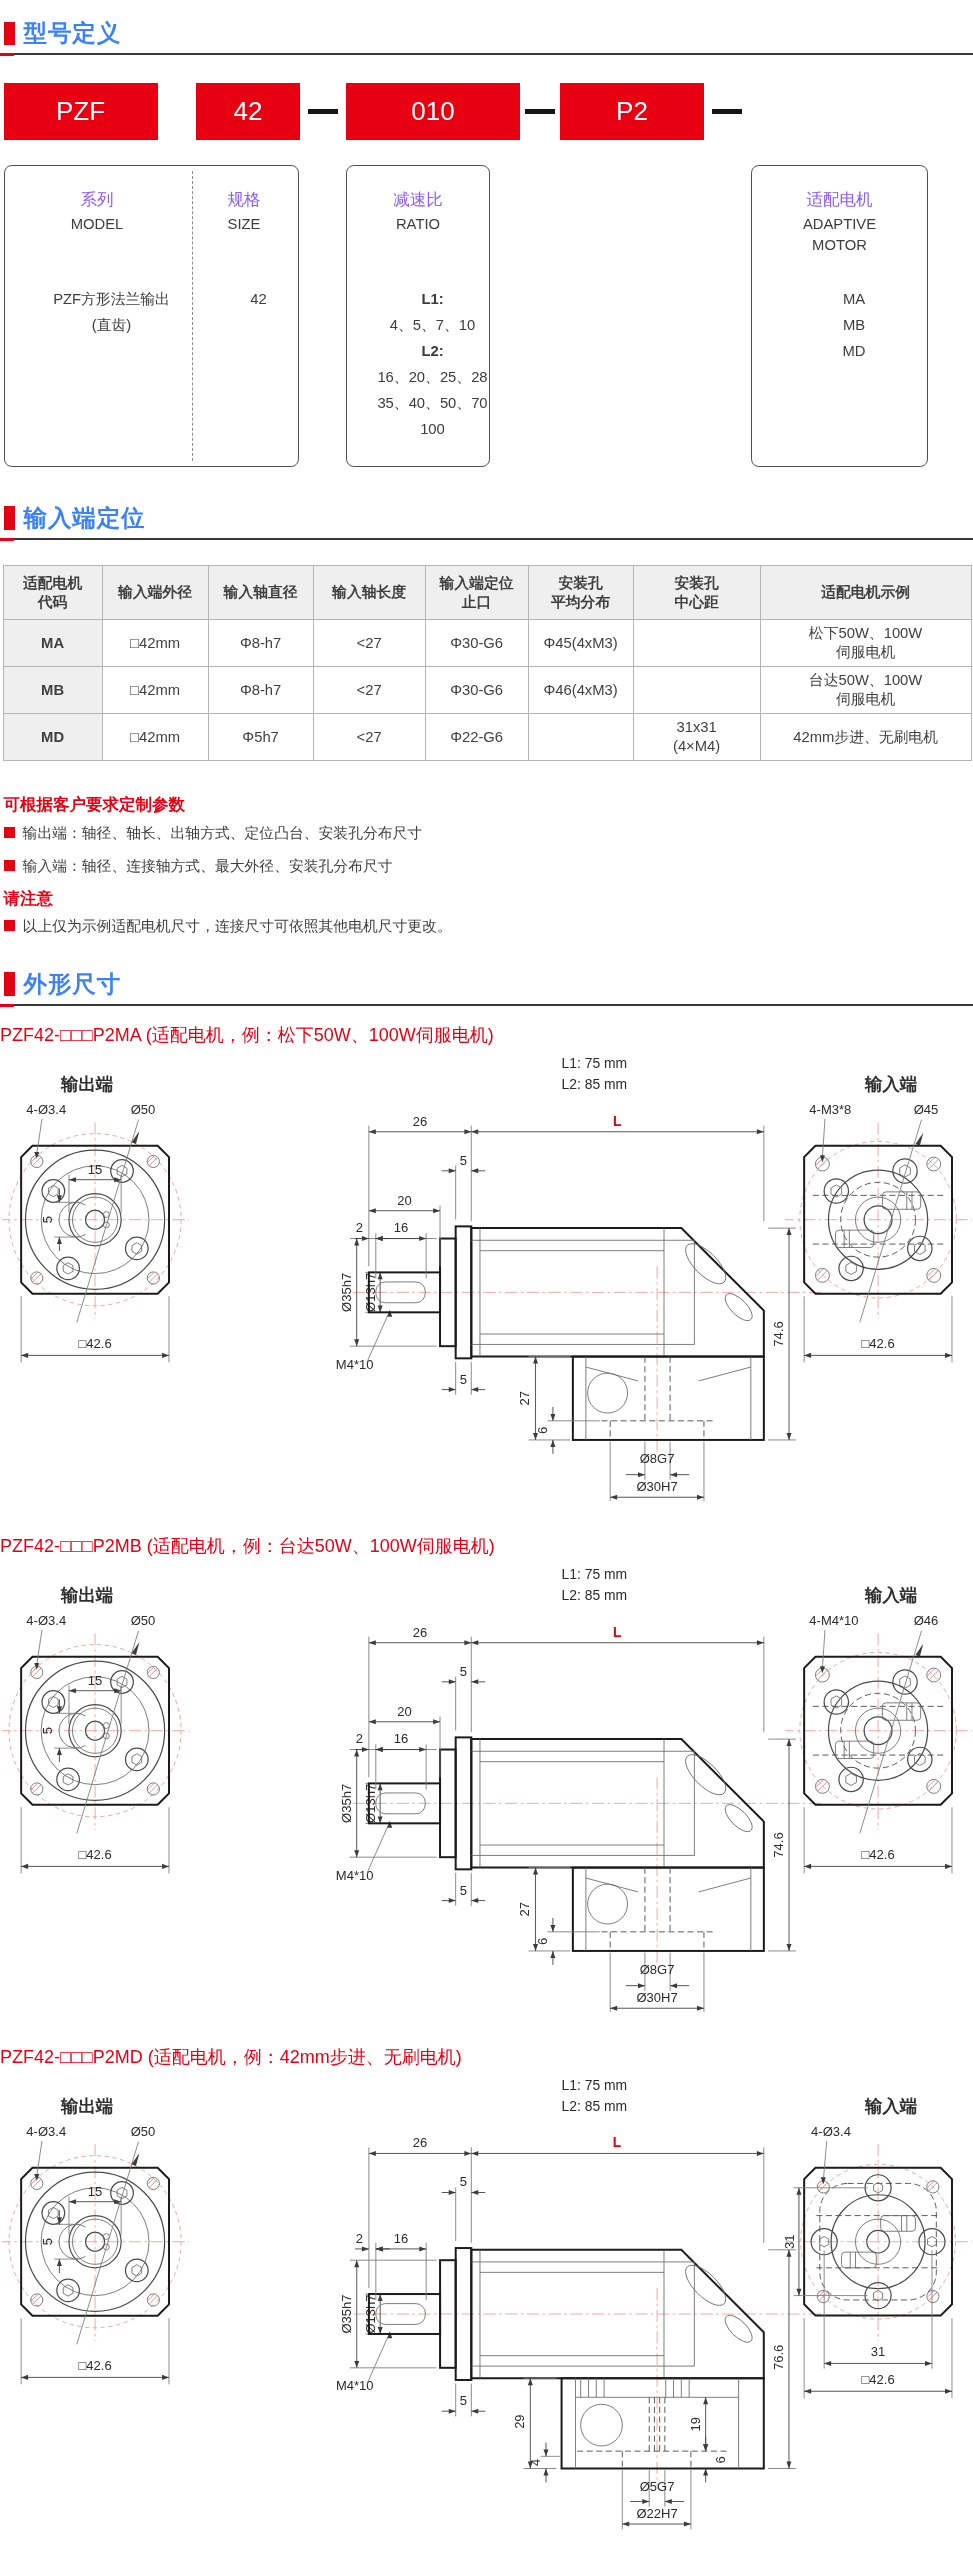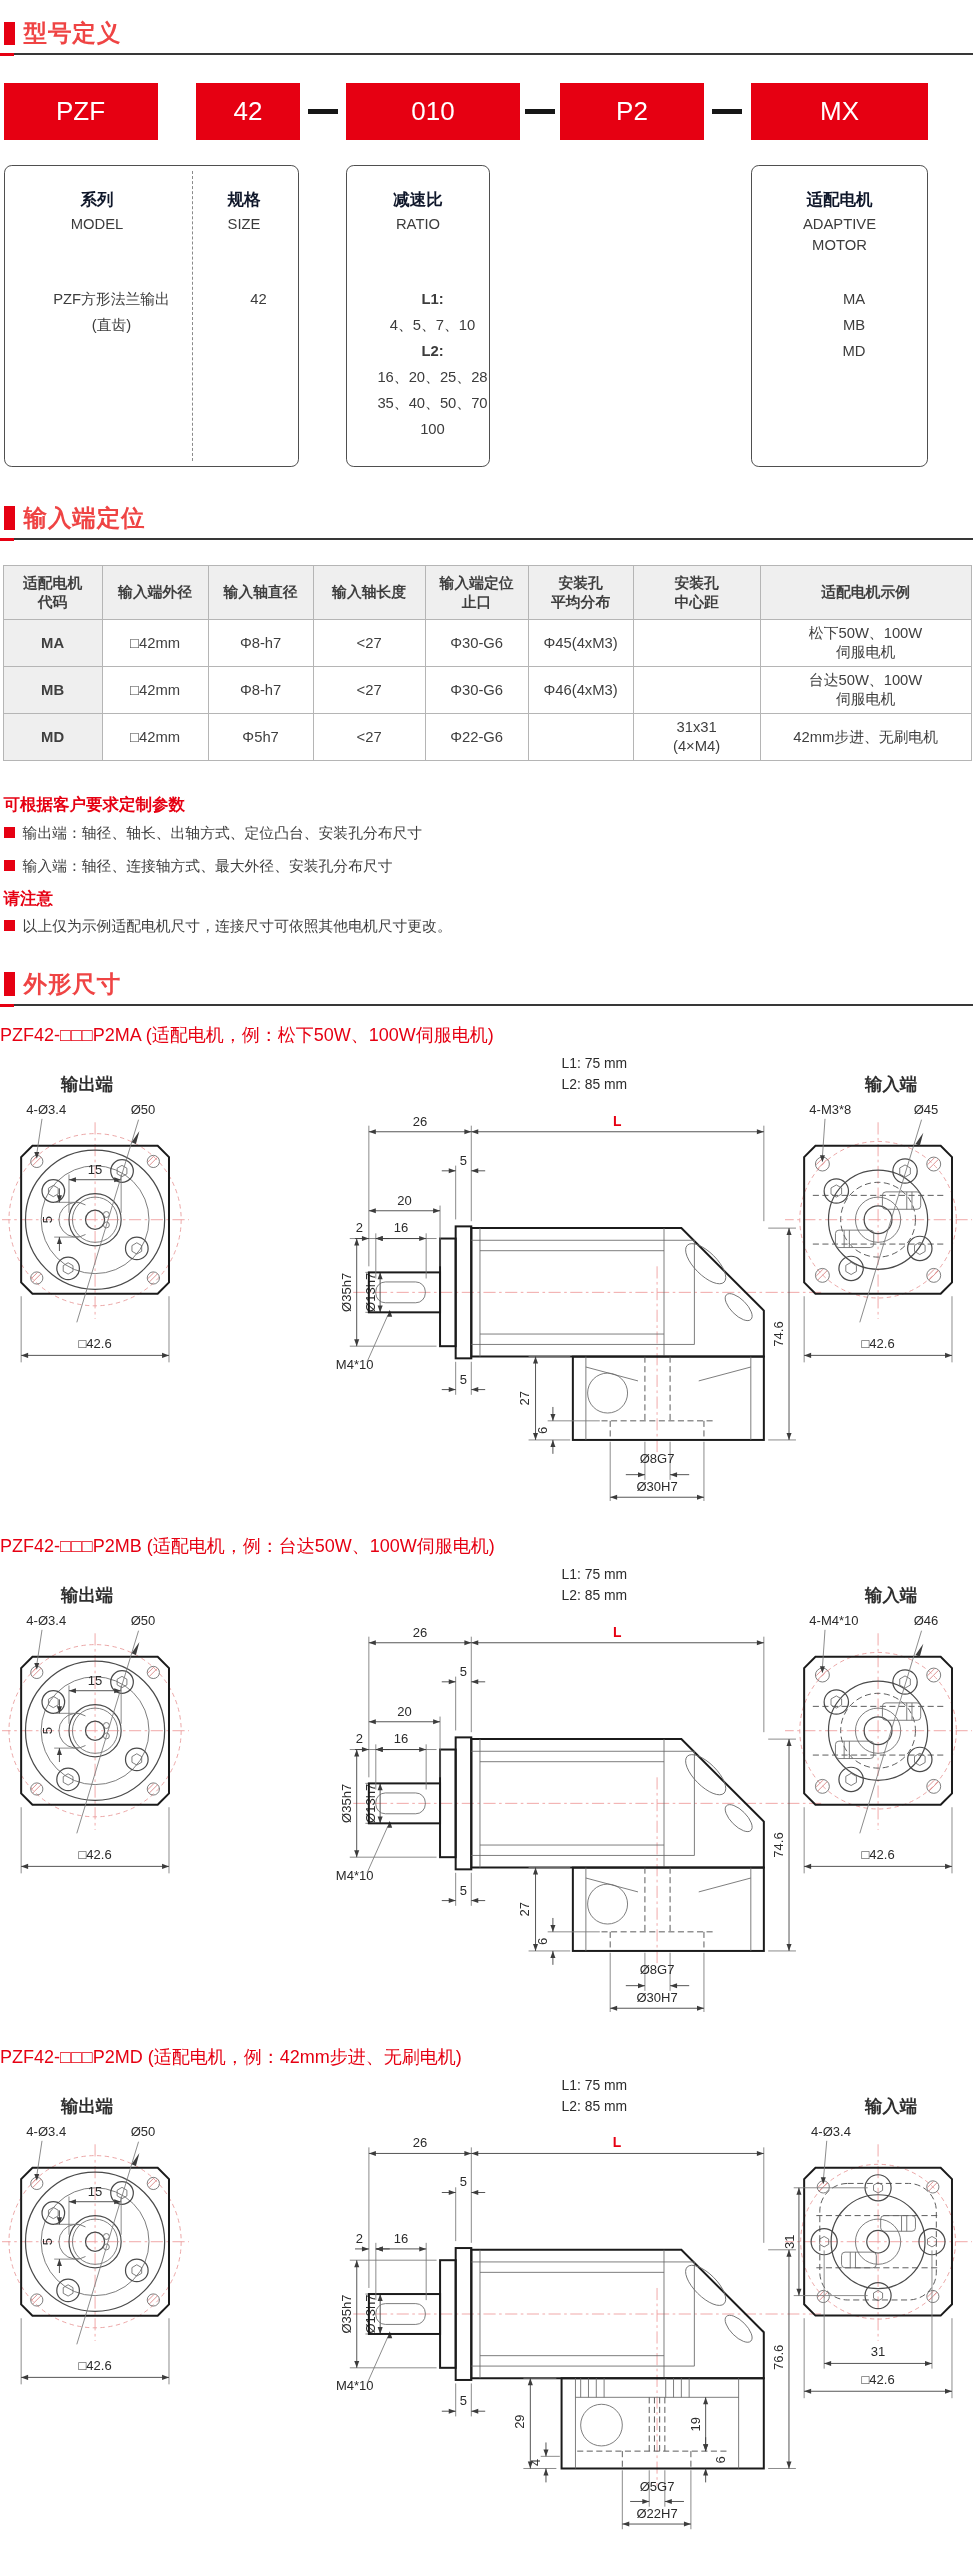--- a/index.html
+++ b/index.html
@@ -1,32 +1,32 @@
 <!DOCTYPE html>
 <html style="font-size:14px"><head>
 <meta charset="utf-8">
 <style>
   html,body{margin:0;padding:0;background:#fff;}
   #page{position:relative;width:973px;height:2576px;background:#fff;overflow:hidden;
         font-family:"Liberation Sans","DejaVu Sans",sans-serif;}
   
   .sec-head{position:absolute;left:0;right:0;height:36px;border-bottom:2.6px solid #383838;padding-left:3.5px;}
   .sec-head .redsq{display:inline-block;width:11.3px;height:23.5px;background:#e60012;vertical-align:middle;margin-right:8.7px;}
-  .sec-head .sec-title{font-size:23.5px;font-weight:bold;color:#ef4444;vertical-align:middle;letter-spacing:0.9px;}
+  .sec-head .sec-title{font-size:23.5px;font-weight:bold;color:#3b82f6;vertical-align:middle;letter-spacing:0.9px;}
   .sec-head .rtick{position:absolute;left:0;bottom:-2.6px;width:14px;height:2.6px;background:#e60012;}
   
   #code-row{position:absolute;left:0;top:83px;width:973px;height:57px;}
   .code-box{position:absolute;top:0;height:57px;background:#e60012;color:#fff;display:flex;align-items:center;justify-content:center;font-size:26px;}
   .code-dash{position:absolute;top:26px;width:29.5px;height:5.2px;background:#161616;}
   
   #desc-row{position:absolute;left:0;top:165px;width:973px;height:302px;}
   .desc-box{position:absolute;top:0;height:302px;border:1.7px solid #4f4f4f;border-radius:7.8px;background:#fff;box-sizing:border-box;}
   .desc-cell{position:absolute;top:0;bottom:0;text-align:center;}
   .desc-div{position:absolute;top:5.2px;bottom:5.2px;left:187px;width:0;border-left:1.7px dashed #8a8a8a;}
-  .dc-cn{margin-top:22.6px;font-size:16.5px;font-weight:700;color:#0f172a;}
+  .dc-cn{margin-top:22.6px;font-size:16.5px;font-weight:400;color:#8b5cf6;}
   .dc-en{margin-top:3.5px;font-size:14.8px;color:#3c3c3c;white-space:pre-line;line-height:21px;}
   .dc-lines{position:absolute;top:120px;left:0;right:0;font-size:14.8px;color:#3c3c3c;line-height:26px;padding-left:29px;}
   .dc-line.bold{font-weight:700;}
   
   #motor-table{position:absolute;left:2.6px;top:565px;border-collapse:collapse;table-layout:fixed;}
   #motor-table th,#motor-table td{border:0.9px solid #b5b5b5;text-align:center;vertical-align:middle;
     white-space:pre-line;font-size:14.8px;color:#3f3f3f;padding:1.7px 3.5px;box-sizing:border-box;line-height:19px;}
   #motor-table th{background:#efefef;font-weight:600;height:54px;}
   #motor-table td{height:47px;background:#fff;}
   #motor-table td.rowhead{background:#efefef;font-weight:600;}
@@ -69,23 +69,20 @@
         <span>PZF</span>
       </div>
       <div class="code-box" style="left:196px;width:104px">
         <span>42</span>
       </div>
       <div class="code-box" style="left:346px;width:174px">
         <span>010</span>
       </div>
       <div class="code-box" style="left:560px;width:144px">
         <span>P2</span>
-      </div>
-      <div class="code-box" style="left:751px;width:177px">
-        <span>MX</span>
       </div>
       <div class="code-dash" style="left:308px"></div>
       <div class="code-dash" style="left:525px"></div>
       <div class="code-dash" style="left:712px"></div>
     </div>
   <div id="desc-row">
  <div class="desc-box" style="left:3.5px;width:295px">
    <div class="desc-cell" style="left:0;width:185px">
           <div class="dc-cn">系列</div>
           <div class="dc-en">MODEL</div>

